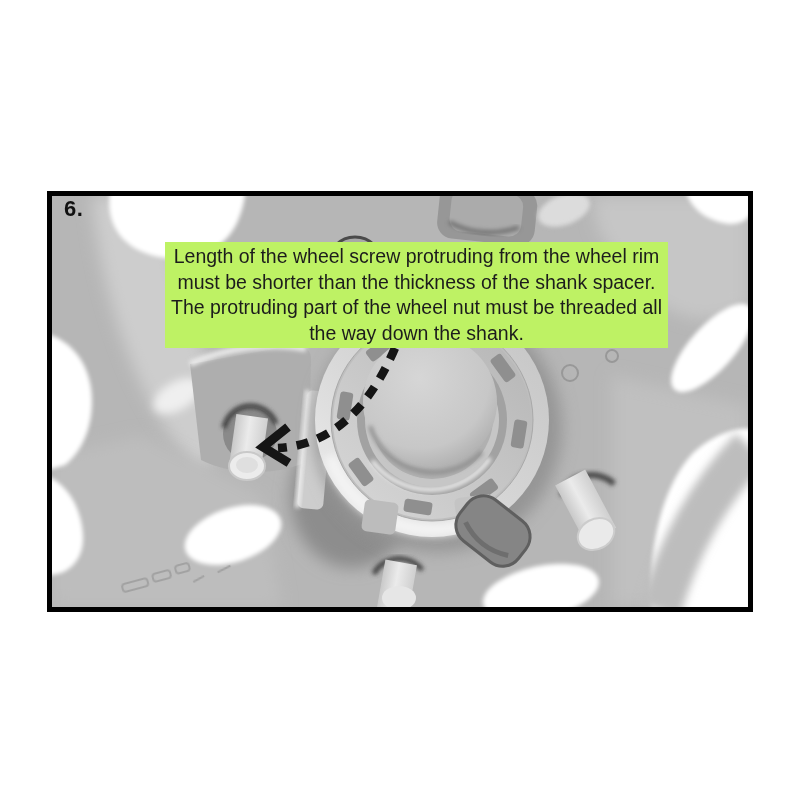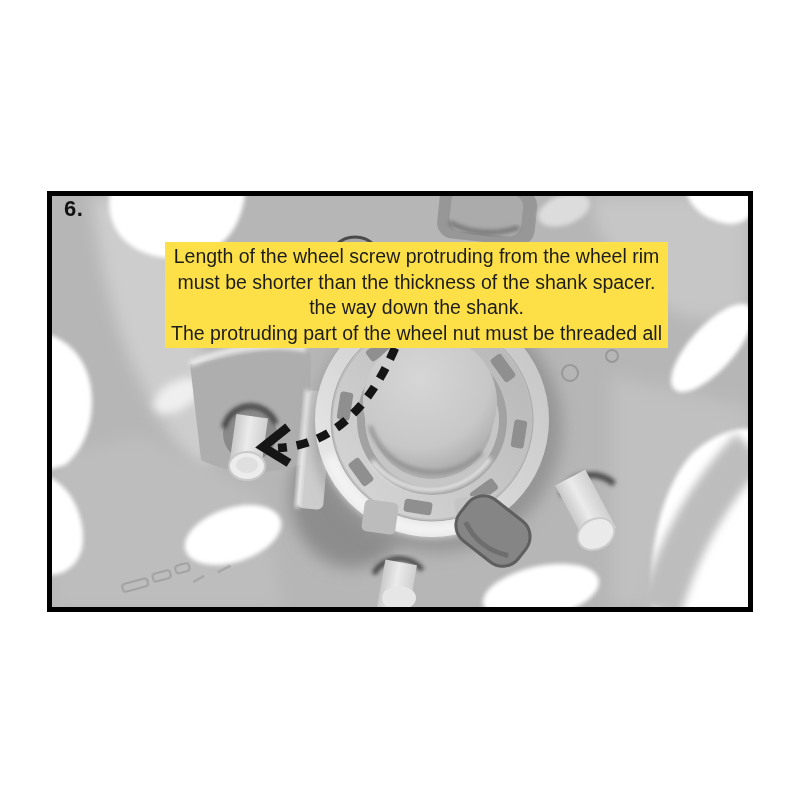--- a/index.html
+++ b/index.html
@@ -4,21 +4,21 @@
 <style>
   html,body{margin:0;padding:0;background:#ffffff;}
   .canvas{position:relative;width:800px;height:800px;background:#ffffff;overflow:hidden;
           font-family:"Liberation Sans",sans-serif;}
   .frame{position:absolute;left:47px;top:191px;width:696px;height:411px;
          border:5px solid #000000;background:#b6b6b6;}
   .frame svg{display:block;position:absolute;left:0;top:0;}
   .step{position:absolute;left:12px;top:0px;font-size:22px;font-weight:bold;
         color:#111111;letter-spacing:0.5px;z-index:3;}
   .callout{position:absolute;left:113px;top:46px;width:503px;height:106px;
-           background:#fde047;z-index:2;display:flex;flex-direction:column;
+           background:#bef264;z-index:2;display:flex;flex-direction:column;
            justify-content:center;align-items:center;}
   .callout .line{font-size:19.5px;line-height:25.5px;color:#1c1c1c;text-align:center;
                  white-space:nowrap;}
 </style>
 </head>
 <body>
 
 <div class="canvas">
   <div class="frame">
 
@@ -183,18 +183,18 @@
         <path d="M343,152 Q302,248 226,252" stroke-width="8.5" stroke-dasharray="12 10"></path>
         <path d="M236,231 L211,251 L237,267" stroke-width="9"></path>
       </g>
     </svg>
 
     <div class="step">6.</div>
 
     <div class="callout">
       <div class="line">Length of the wheel screw protruding from the wheel rim</div>
       <div class="line">must be shorter than the thickness of the shank spacer.</div>
+      <div class="line">The protruding part of the wheel nut must be threaded all</div>
       <div class="line">the way down the shank.</div>
-      <div class="line">The protruding part of the wheel nut must be threaded all</div>
     </div>
 
   </div>
 </div>
 
 </body></html>

